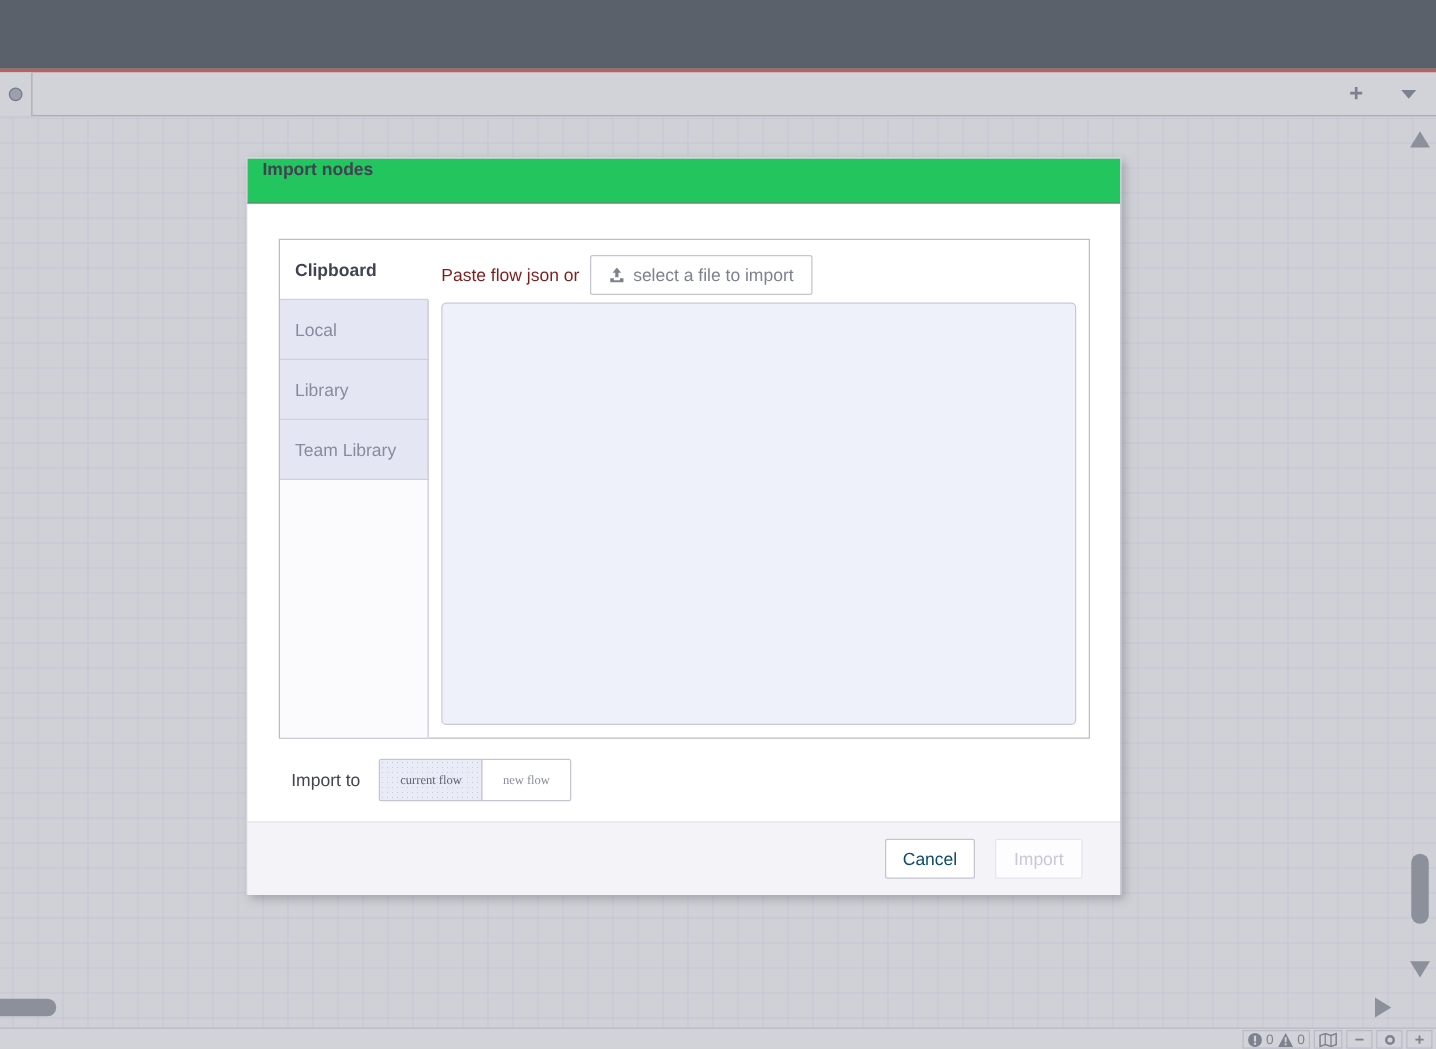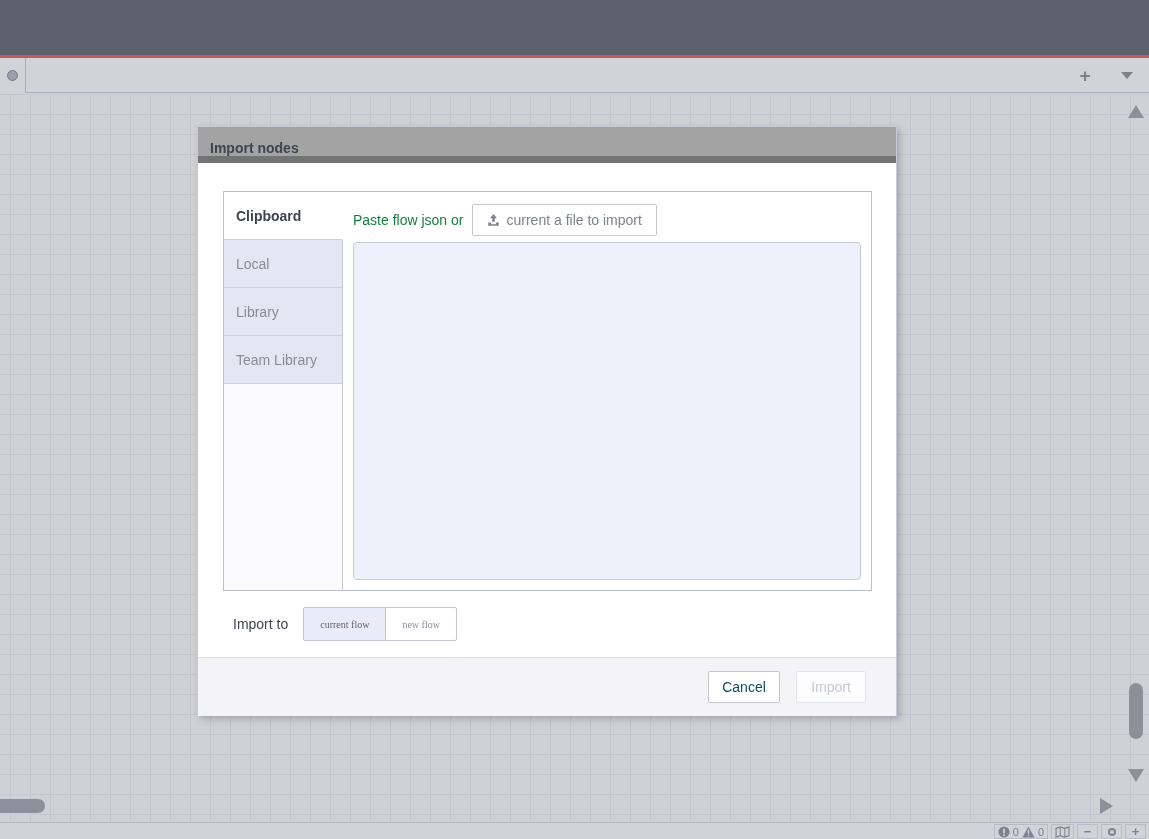--- a/index.html
+++ b/index.html
@@ -70,22 +70,22 @@
   .circle-o { width:8px; height:8px; border:2px solid #7d838e; border-radius:50%; }
   .count { color:#7d838e; }
 
   
   .dialog {
     position:absolute; left:197px; top:126px; width:700px; height:590px;
     background:#ffffff; border:1px solid #c7c9d4;
     box-shadow:3px 3px 7px rgba(80,85,100,0.35);
   }
   .dialog-titlebar {
-    height:36px; background:#a3a3a3; border-bottom:7px solid #737373;
-    display:flex; align-items:flex-end; padding-left:12px;
+    height:36px; background:#22c55e; border-bottom:1px solid #737373;
+    display:flex; align-items:flex-start; padding-left:12px;
   }
   .dialog-title { font-weight:bold; color:#3f4450; font-size:14px; }
   .dialog-body { position:relative; height:494px; background:#ffffff; }
 
   .import-box {
     position:absolute; left:25px; top:28px; width:649px; height:400px;
     border:1px solid #bbbdc9; display:flex;
   }
   .import-tabs { width:121px; display:flex; flex-direction:column; }
   .import-tab {
@@ -94,21 +94,21 @@
     border-bottom:1px solid #ced1de; border-right:1px solid #c6c9d6;
   }
   .import-tab.active {
     background:#ffffff; color:#3f4450; font-weight:bold;
     border-right:1px solid transparent;
   }
   .import-tab-filler { flex:1; background:#fbfbfd; border-right:1px solid #c6c9d6; }
 
   .import-content { flex:1; padding:10px; display:flex; flex-direction:column; }
   .paste-row { display:flex; align-items:center; gap:8px; height:36px; flex:0 0 auto; }
-  .paste-label { color:#15803d; }
+  .paste-label { color:#7f1d1d; }
   .select-file-btn {
     height:32px; padding:0 14px; background:#ffffff;
     border:1px solid #c3c5d1; border-radius:2px; color:#7d828f;
     font-size:14px; display:flex; align-items:center; gap:7px; cursor:pointer;
     font-family:inherit;
   }
   .json-textarea {
     margin-top:4px; flex:1; width:508px; resize:none;
     background:#eef0fa; border:1px solid #c8cad8; border-radius:4px;
     outline:none; font-family:"DejaVu Sans Mono","Liberation Mono",monospace;
@@ -198,21 +198,21 @@
       </div>
 
       <div class="import-content">
         <div class="paste-row">
           <span class="paste-label">Paste flow json or</span>
           <button class="select-file-btn">
             <svg class="icon-svg" width="13" height="13" viewBox="0 0 16 16">
               <path d="M8 0 L12.2 5.2 H9.6 V9.5 H6.4 V5.2 H3.8 Z" fill="#7d828f"></path>
               <path d="M1.5 10.5 H5 V12.5 H11 V10.5 H14.5 V14.5 H1.5 Z" fill="#7d828f"></path>
             </svg>
-            <span>current a file to import</span>
+            <span>select a file to import</span>
           </button>
         </div>
         <textarea class="json-textarea" spellcheck="false" style=""></textarea>
       </div>
     </div>
 
     <div class="import-to-row">
       <span class="import-to-label">Import to</span>
       <div class="toggle-group">
         <button class="toggle-btn selected">current flow</button>

